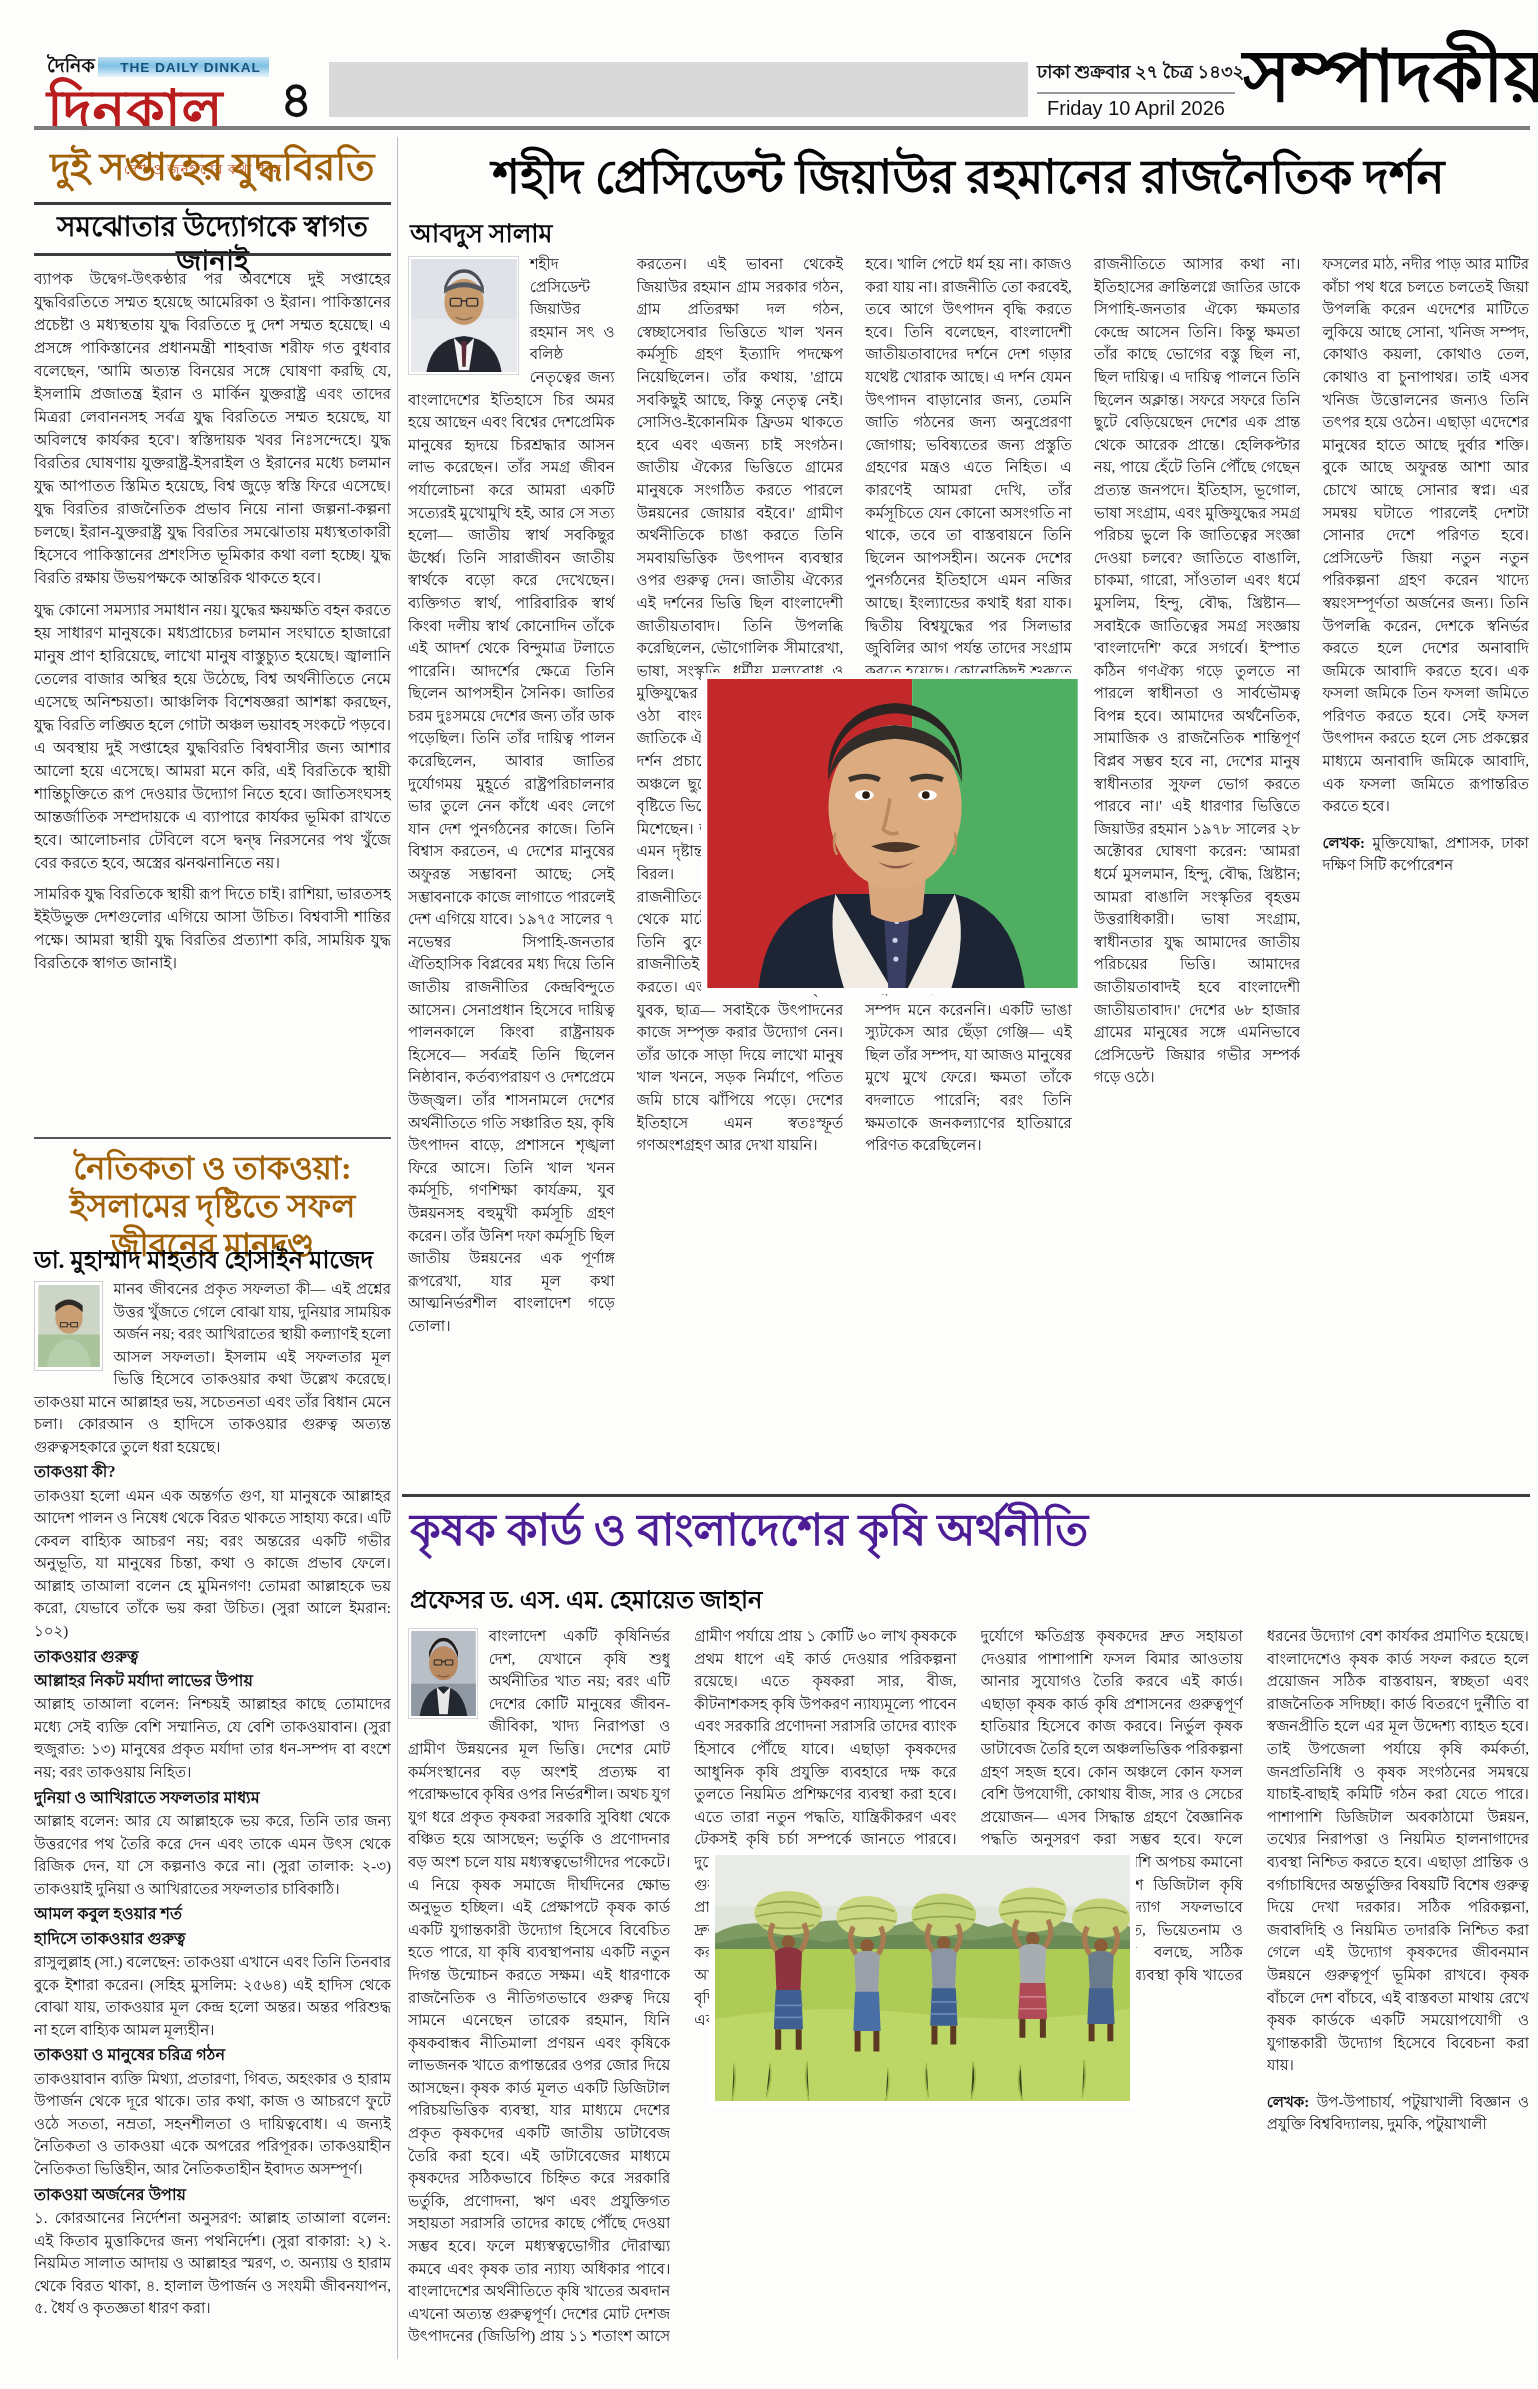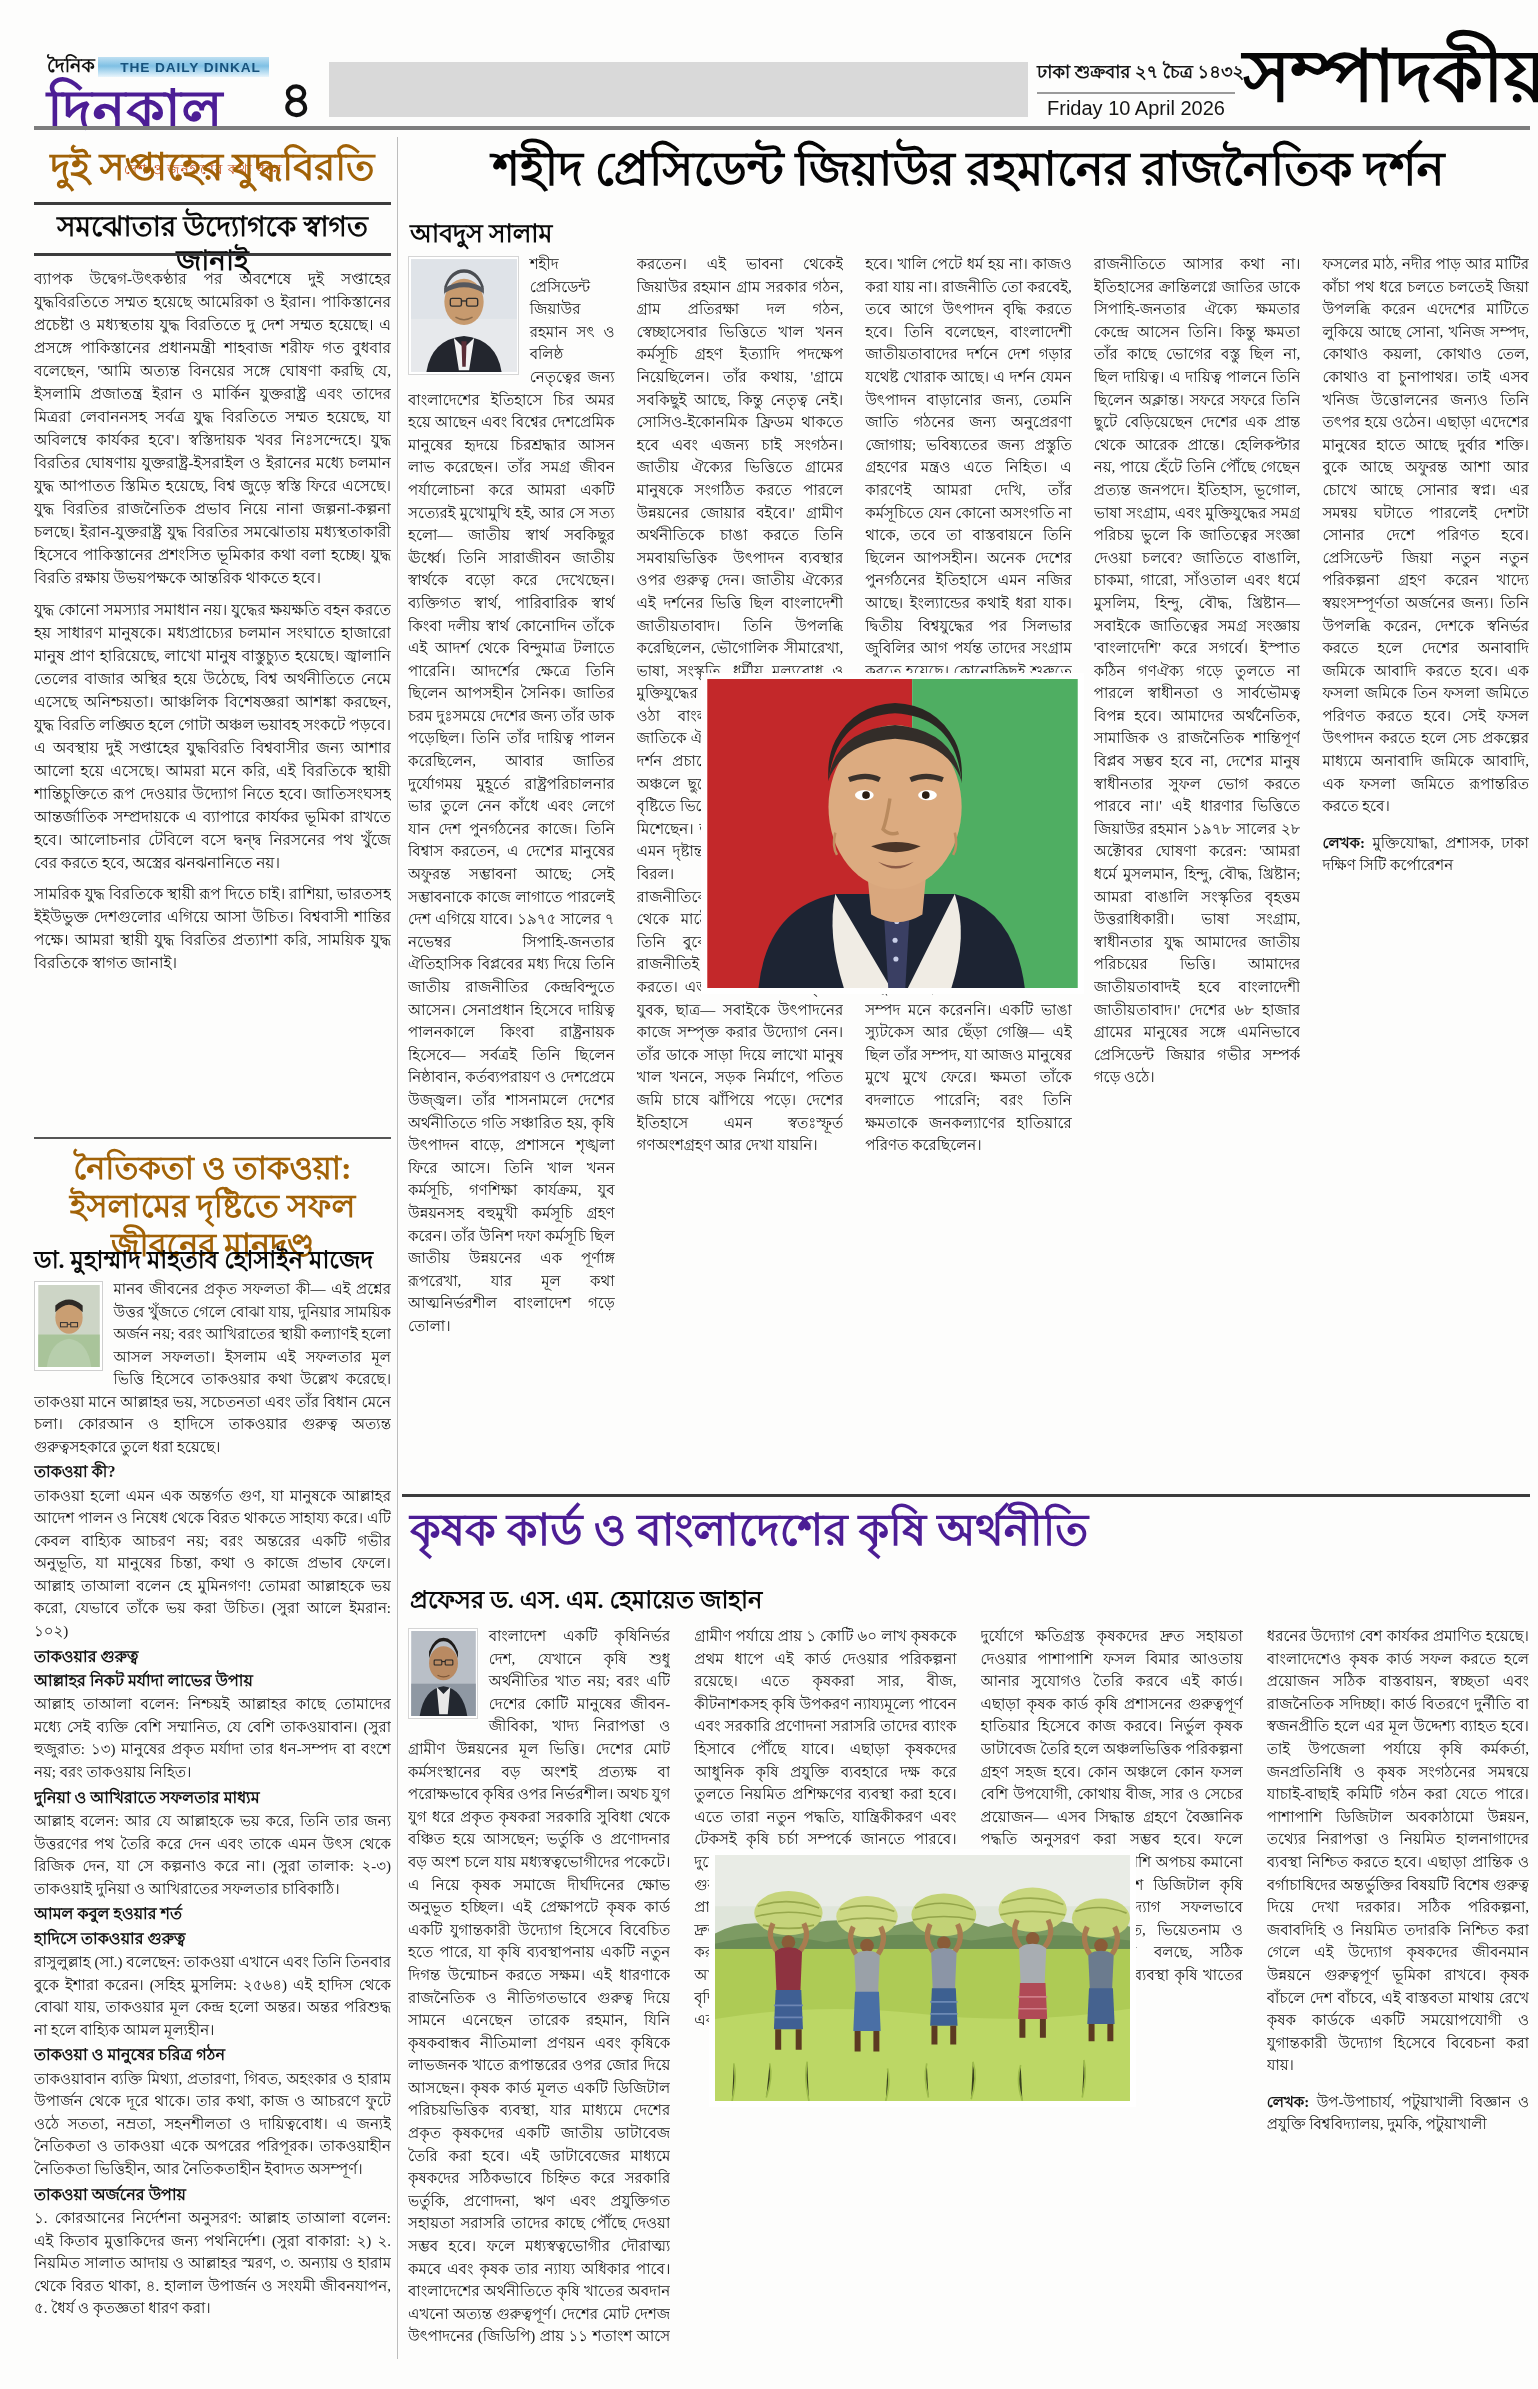--- a/index.html
+++ b/index.html
@@ -4,21 +4,21 @@
 <style>
   html,body{margin:0;padding:0;background:#9a9a9a;}
   .page{position:relative;width:1538px;height:2389px;background:#fdfdfc;margin:0 auto;
         font-family:"Liberation Serif","DejaVu Serif",serif;color:#141414;overflow:hidden;}
   .abs{position:absolute;}
   
   .mast-small{font-size:19px;font-weight:bold;color:#111;}
   .mast-strip{display:inline-block;background:linear-gradient(180deg,#bfe0f2 0%,#7fc0e4 45%,#e8f5fc 100%);
               color:#17527c;font-family:"Liberation Sans",sans-serif;font-weight:bold;font-size:13.7px;
               padding:2.6px 8.5px 1.7px 22px;letter-spacing:0.9px;}
-  .mast-main{font-size:55px;font-weight:bold;line-height:1;color:#4c1d95;letter-spacing:0.9px;}
+  .mast-main{font-size:55px;font-weight:bold;line-height:1;color:#b91c1c;letter-spacing:0.9px;}
   .mast-tagline{font-size:14px;color:#c2410c;margin-top:20px;letter-spacing:0.9px;}
   .page-num{font-size:50px;font-weight:bold;color:#111;}
   .gray-bar{background:#d9d9d9;}
   .date-bn{font-size:18px;font-weight:bold;text-align:center;white-space:nowrap;}
   .date-en{font-size:20px;text-align:center;font-family:Liberation Sans, sans-serif;white-space:nowrap;}
   .date-rule{height:2.6px;background:#9a9a9a;margin:2.6px 0;}
   .section-title{font-size:72px;font-weight:bold;line-height:1;color:#060606;}
   .header-rule{background:#7d7d7d;height:4.3px;}
   .vrule{background:#bdbdbd;width:0.9px;}
   .hrule{background:#3c3c3c;}
@@ -110,21 +110,21 @@
     <div class="sec-h">আমল কবুল হওয়ার শর্ত</div>
     <div class="sec-h">হাদিসে তাকওয়ার গুরুত্ব</div>
     <p style="margin-bottom:3.4px;">রাসুলুল্লাহ (সা.) বলেছেন: তাকওয়া এখানে এবং তিনি তিনবার বুকে ইশারা করেন। (সহিহ মুসলিম: ২৫৬৪) এই হাদিস থেকে বোঝা যায়, তাকওয়ার মূল কেন্দ্র হলো অন্তর। অন্তর পরিশুদ্ধ না হলে বাহ্যিক আমল মূল্যহীন।</p>
     <div class="sec-h">তাকওয়া ও মানুষের চরিত্র গঠন</div>
     <p style="margin-bottom:3.4px;">তাকওয়াবান ব্যক্তি মিথ্যা, প্রতারণা, গিবত, অহংকার ও হারাম উপার্জন থেকে দূরে থাকে। তার কথা, কাজ ও আচরণে ফুটে ওঠে সততা, নম্রতা, সহনশীলতা ও দায়িত্ববোধ। এ জন্যই নৈতিকতা ও তাকওয়া একে অপরের পরিপূরক। তাকওয়াহীন নৈতিকতা ভিত্তিহীন, আর নৈতিকতাহীন ইবাদত অসম্পূর্ণ।</p>
     <div class="sec-h">তাকওয়া অর্জনের উপায়</div>
     <p style="margin-bottom:3.4px;">১. কোরআনের নির্দেশনা অনুসরণ: আল্লাহ তাআলা বলেন: এই কিতাব মুত্তাকিদের জন্য পথনির্দেশ। (সুরা বাকারা: ২) ২. নিয়মিত সালাত আদায় ও আল্লাহর স্মরণ, ৩. অন্যায় ও হারাম থেকে বিরত থাকা, ৪. হালাল উপার্জন ও সংযমী জীবনযাপন, ৫. ধৈর্য ও কৃতজ্ঞতা ধারণ করা।</p>
 
   </div>
 
-  <div class="abs headline-xl" style="left:408px;top:142px;width:1121px;">শহীদ প্রেসিডেন্ট জিয়াউর রহমানের রাজনৈতিক দর্শন</div>
+  <div class="abs headline-xl" style="left:408px;top:150px;width:1121px;">শহীদ প্রেসিডেন্ট জিয়াউর রহমানের রাজনৈতিক দর্শন</div>
   <div class="abs byline" style="left:410px;top:214px;">আবদুস সালাম</div>
 
   <div class="abs cols just" style="left:408px;top:253px;width:1121px;height:1234px;gap:22px;">
     <div class="col">
       <span class="float-photo photo-frame" style="padding:1.7px;border:0.9px solid #d5d5d5;">
         <svg width="106" height="113" viewBox="0 0 124 132">
           <rect width="124" height="132" fill="#e7e9ec"></rect>
           <rect width="124" height="70" fill="#dfe3e8"></rect>
           <path d="M18 132 Q24 94 62 90 Q100 94 106 132 Z" fill="#23262e"></path>
           <path d="M50 92 L62 104 L74 92 L68 130 L56 130 Z" fill="#f2f2f2"></path>

